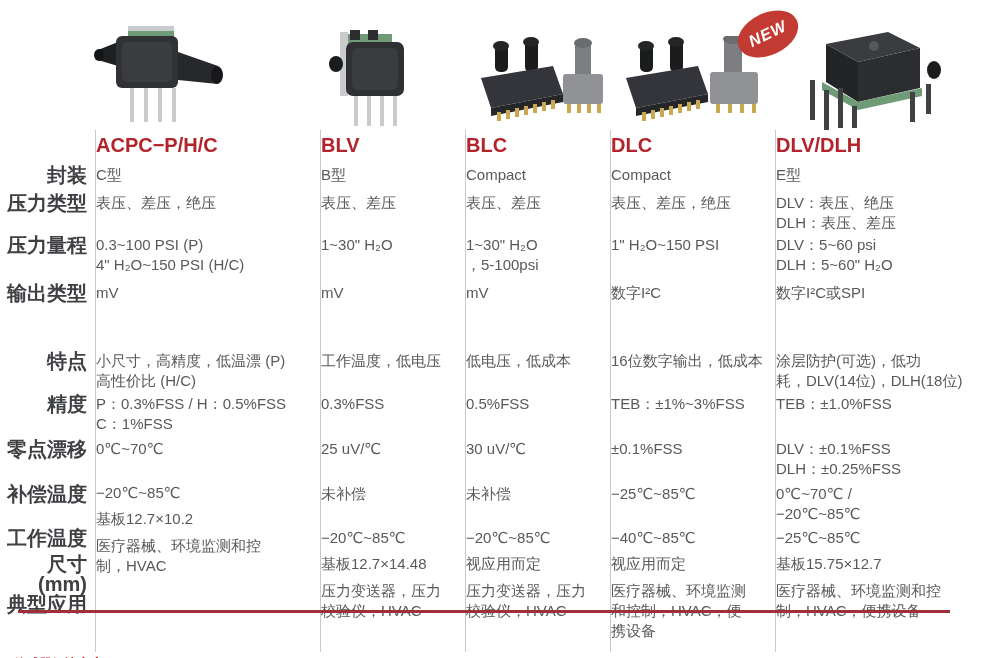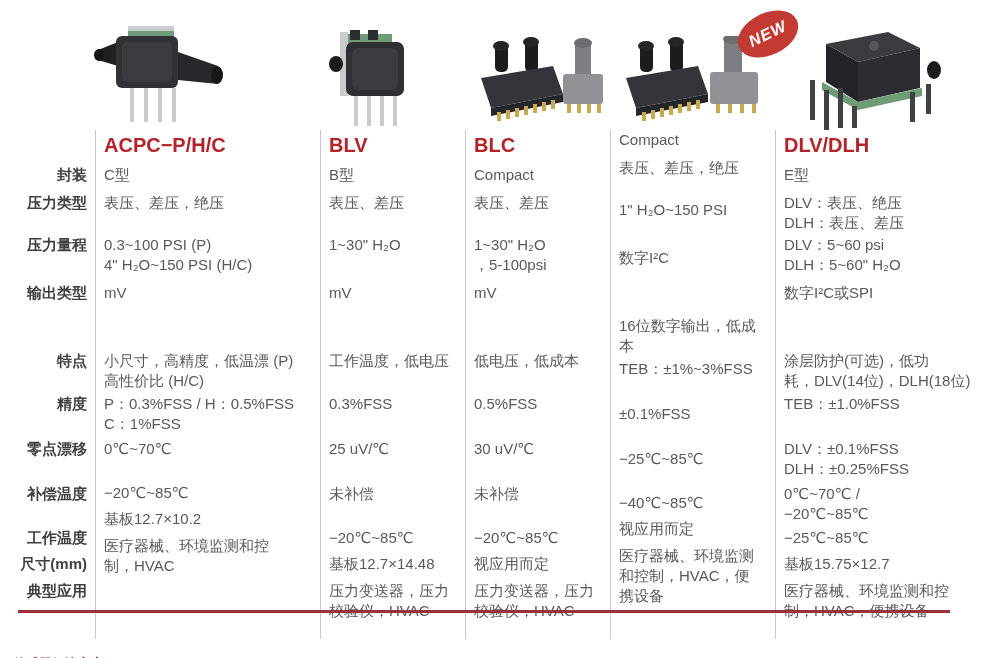--- a/index.html
+++ b/index.html
@@ -31,31 +31,31 @@
     z-index:5;
   }
   
   .table {
     position:absolute; left:0; top:130px;
     display:grid;
     grid-template-columns:95px 225px 145px 145px 165px 219px;
     width:994px;
   }
   .col { display:flex; flex-direction:column; }
-  .col.product { border-left:1px solid #c9c9c9; padding:0 6px 0 8px; }
+  .col.product { border-left:1px solid #c9c9c9; padding:0 6px 0 0; }
   .product-name {
     height:35px;
     color:#b2232a; font-weight:bold; font-size:20px;
     line-height:30px;
     white-space:nowrap;
   }
   .rlabel {
     text-align:right; padding-right:8px;
     font-weight:bold; color:#3f4043;
-    font-size:15px; line-height:20px;
+    font-size:20px; line-height:20px;
   }
   .cell {
     font-size:15px; line-height:20px;
     color:#58595b;
     white-space:pre-line;
   }
   .hdr-spacer { height:35px; }
   
   .r1  { min-height:28px; }
   .r2  { min-height:42px; }
@@ -253,20 +253,21 @@
       <div class="cell r6">0.5%FSS</div>
       <div class="cell r7">30 uV/℃</div>
       <div class="cell r8">未补偿</div>
       <div class="cell r9">−20℃~85℃</div>
       <div class="cell r10">视应用而定</div>
       <div class="cell r11">压力变送器，压力
 校验仪，HVAC</div>
     </div>
 
     <div class="col product">
+      <div class="product-name">DLC</div>
       <div class="cell r1">Compact</div>
       <div class="cell r2">表压、差压，绝压</div>
       <div class="cell r3">1" H₂O~150 PSI</div>
       <div class="cell r4">数字I²C</div>
       <div class="cell r5">16位数字输出，低成本</div>
       <div class="cell r6">TEB：±1%~3%FSS</div>
       <div class="cell r7">±0.1%FSS</div>
       <div class="cell r8">−25℃~85℃</div>
       <div class="cell r9">−40℃~85℃</div>
       <div class="cell r10">视应用而定</div>

